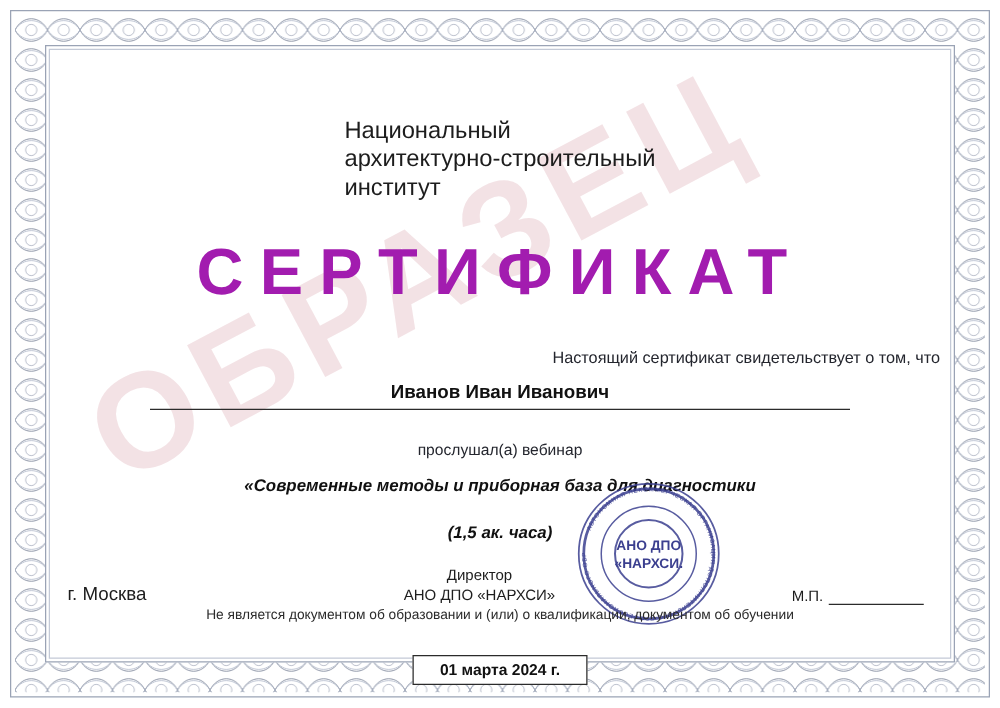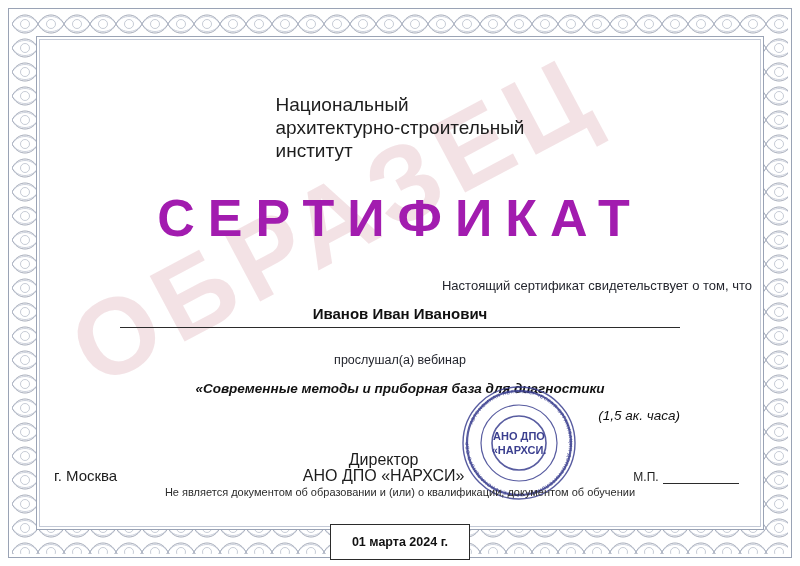--- a/index.html
+++ b/index.html
@@ -163,26 +163,25 @@
     margin: 12px auto 0 auto;
     width: 560px;
     text-align: center;
     font-size: 13.5px;
     font-weight: bold;
     font-style: italic;
     line-height: 19px;
     color: #111;
   }
   .course-hours {
-    margin-top: 8px;
+    margin-top: 18px;
     font-size: 13.5px;
-    font-weight: normal;
+    font-weight: bold;
     font-style: italic;
     color: #111;
-    text-align: right;
   }
 
   
   .stamp {
     position: absolute;
     left: 408px;
     top: 332px;
     width: 126px;
     height: 126px;
   }
@@ -198,21 +197,21 @@
     justify-content: space-between;
     padding: 0 6px;
     box-sizing: border-box;
   }
   .city {
     font-size: 15px;
     color: #1d1d1d;
   }
   .director {
     text-align: center;
-    font-size: 16px;
+    font-size: 12px;
     color: #1d1d1d;
     line-height: 16px;
     margin-left: 24px;
   }
   .mp {
     font-size: 12px;
     color: #1d1d1d;
     min-width: 120px;
     text-align: center;
   }
@@ -234,21 +233,21 @@
     font-size: 11px;
     color: #2b2b2b;
   }
 
   
   .date-box {
     position: absolute;
     left: 330px;
     top: 524px;
     width: 140px;
-    height: 36px;
+    height: 24px;
     border: 1px solid #2b2b2b;
     display: flex;
     align-items: center;
     justify-content: center;
     background: #ffffff;
     box-sizing: border-box;
   }
   .date-box span {
     font-size: 12.5px;
     font-weight: bold;

